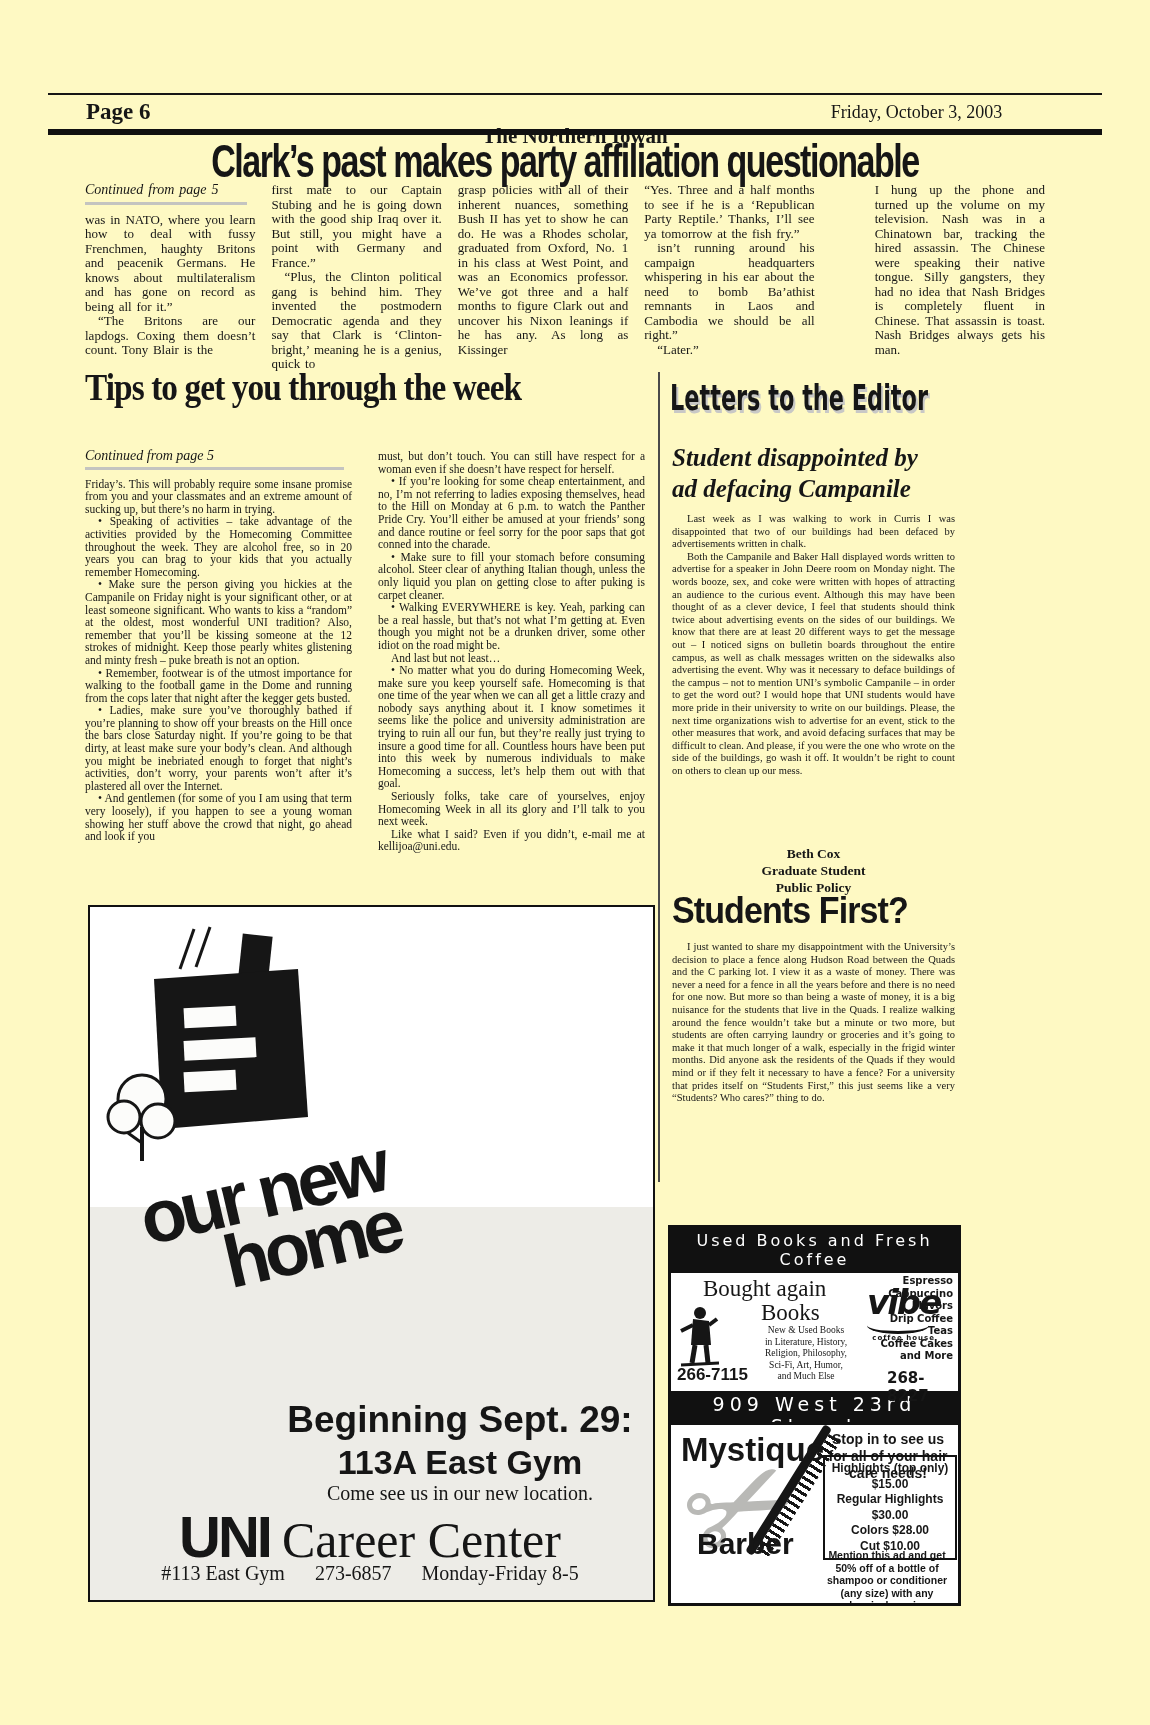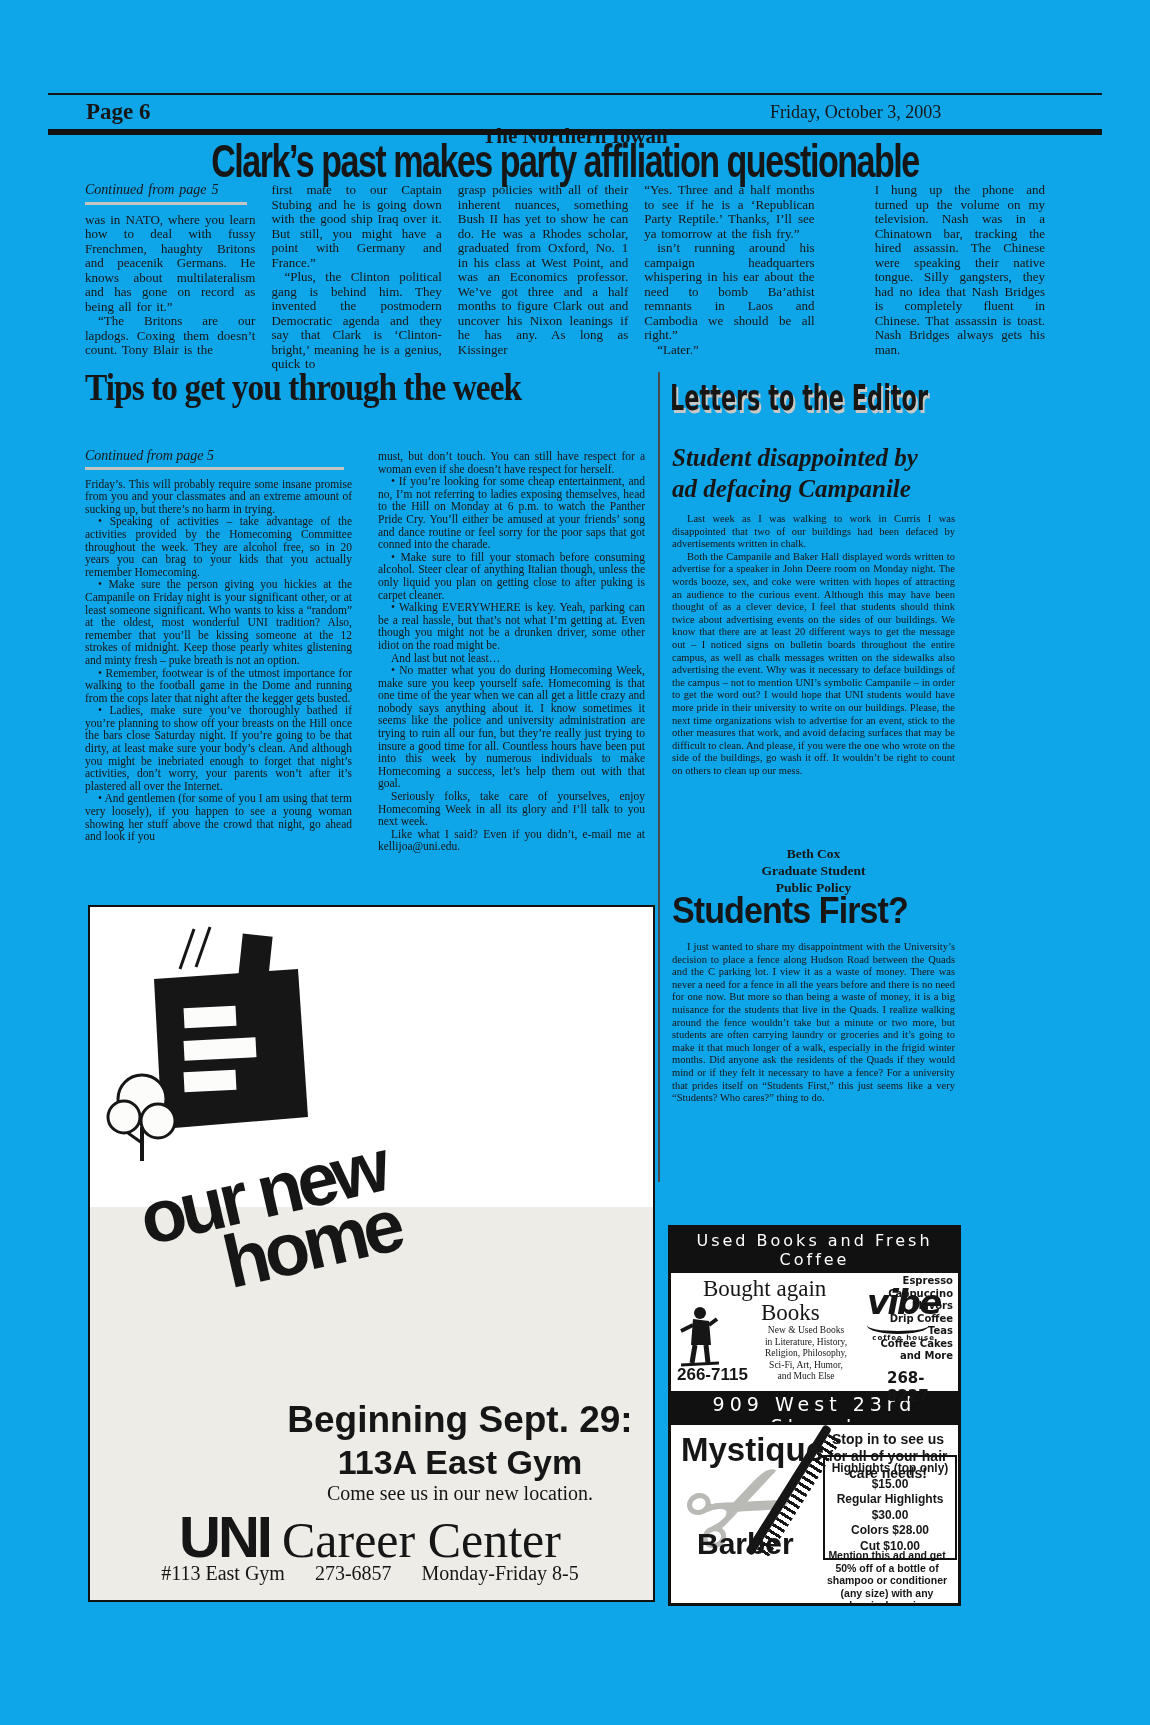--- a/index.html
+++ b/index.html
@@ -1,24 +1,24 @@
 <!DOCTYPE html>
 <html><head>
 <meta charset="utf-8">
 <style>
   html,body{margin:0;padding:0;background:#e8e8e8;}
-  #page{position:relative;width:1150px;height:1725px;background:#0ea5e9;margin:0 auto;
+  #page{position:relative;width:1150px;height:1725px;background:#fef9c3;margin:0 auto;
         font-family:"Liberation Serif",serif;color:#161616;overflow:hidden;}
   .abs{position:absolute;}
   
   .rule-thin{height:2px;background:#161616;}
   .rule-thick{height:6px;background:#111;}
   .hdr-page{font-size:23px;font-weight:bold;}
   .hdr-paper{font-size:21px;font-weight:bold;text-align:center;}
-  .hdr-date{font-size:18px;text-align:left;font-family:Liberation Serif, serif;}
+  .hdr-date{font-size:18px;text-align:center;font-family:Liberation Serif, serif;}
   
   .clark-head{font-family:"Liberation Sans",sans-serif;font-weight:bold;font-size:46px;
               letter-spacing:-2px;white-space:nowrap;text-align:center;transform:scaleX(.74);
               transform-origin:center;}
   .tips-head{font-weight:bold;font-size:37px;letter-spacing:-1px;white-space:nowrap;
              transform:scaleX(.9);transform-origin:left;}
   .letters-head{font-family:"DejaVu Sans",sans-serif;font-weight:bold;font-size:35px;
                 white-space:nowrap;transform:scaleX(.64);transform-origin:left;
                 text-shadow:3px 3px 0 #c8c8c6;}
   .sf-head{font-family:"Liberation Sans",sans-serif;font-weight:bold;font-size:37px;

